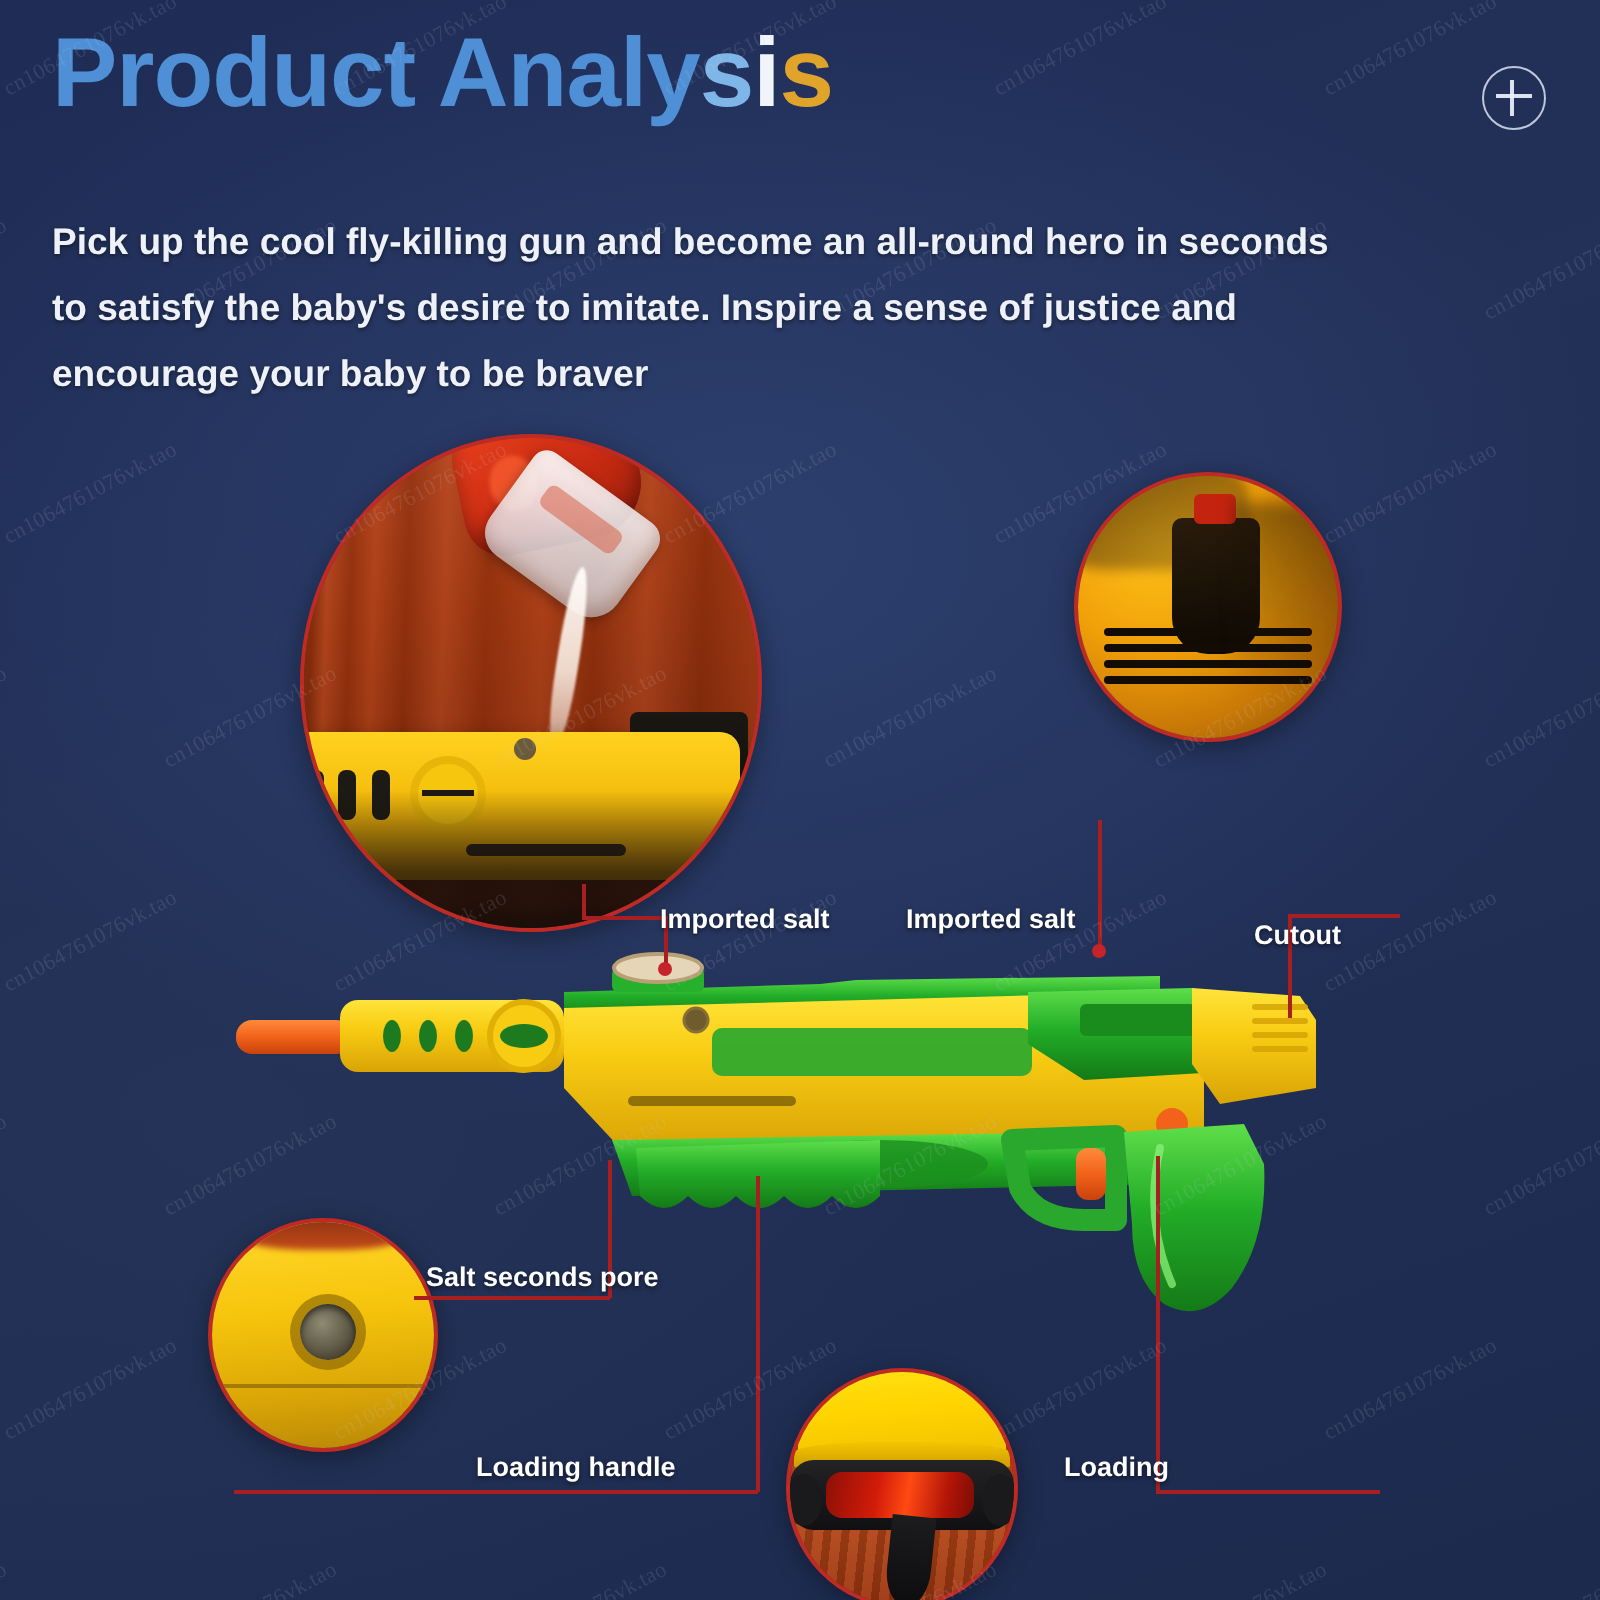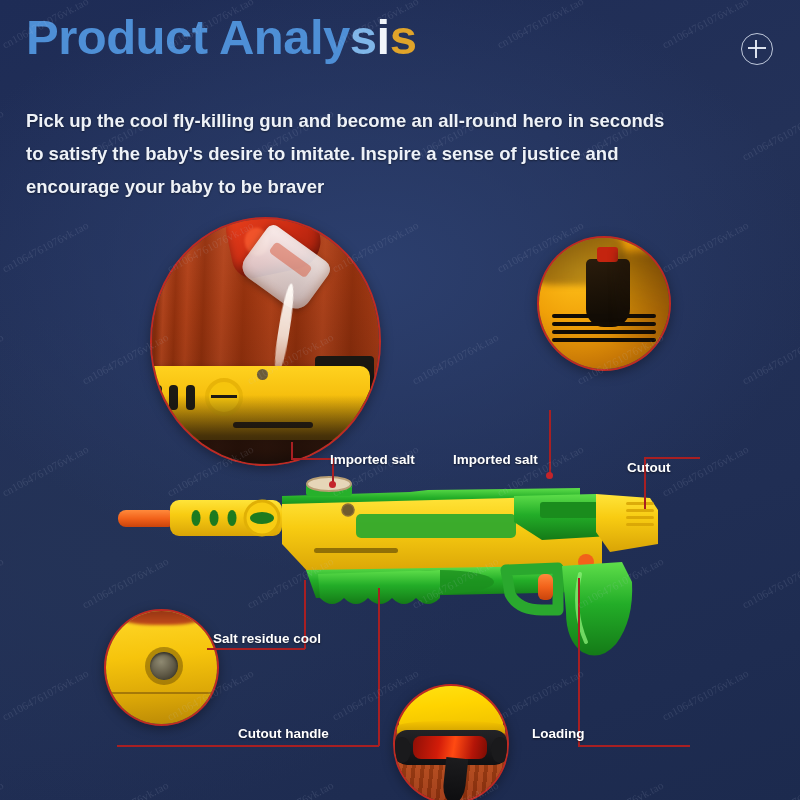--- a/index.html
+++ b/index.html
@@ -445,22 +445,22 @@
 
   <div class="lead h" style="left:117px; top:745px; width:262px;"></div>
   <div class="lead v" style="left:378px; top:588px; height:158px;"></div>
 
   <div class="lead h" style="left:578px; top:745px; width:112px;"></div>
   <div class="lead v" style="left:578px; top:578px; height:168px;"></div>
 
   <div class="lbl" id="lbl-salt-left" style="left:330px; top:452px;">Imported salt</div>
   <div class="lbl" id="lbl-salt-right" style="left:453px; top:452px;">Imported salt</div>
   <div class="lbl" id="lbl-cutout" style="left:627px; top:460px;">Cutout</div>
-  <div class="lbl" id="lbl-pore" style="left:213px; top:631px;">Salt residue cool</div>
-  <div class="lbl" id="lbl-handle" style="left:238px; top:726px;">Cutout handle</div>
+  <div class="lbl" id="lbl-pore" style="left:213px; top:631px;">Salt seconds pore</div>
+  <div class="lbl" id="lbl-handle" style="left:238px; top:726px;">Loading handle</div>
   <div class="lbl" id="lbl-trigger" style="left:532px; top:726px;">Loading</div>
 
   <div id="watermark">
       <span class="wm" style="left: 0px; top: 40px;">cn1064761076vk.tao</span>
       <span class="wm" style="left: 165px; top: 40px;">cn1064761076vk.tao</span>
       <span class="wm" style="left: 330px; top: 40px;">cn1064761076vk.tao</span>
       <span class="wm" style="left: 495px; top: 40px;">cn1064761076vk.tao</span>
       <span class="wm" style="left: 660px; top: 40px;">cn1064761076vk.tao</span>
       <span class="wm" style="left: -85px; top: 152px;">cn1064761076vk.tao</span>
       <span class="wm" style="left: 80px; top: 152px;">cn1064761076vk.tao</span>

